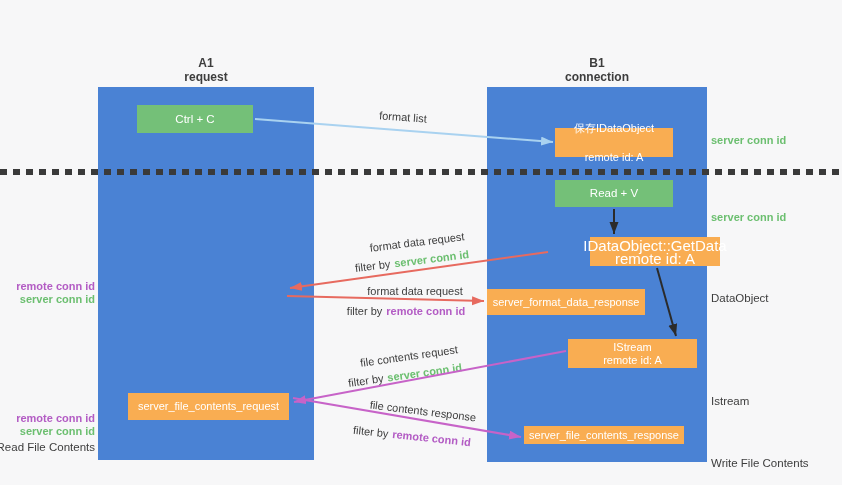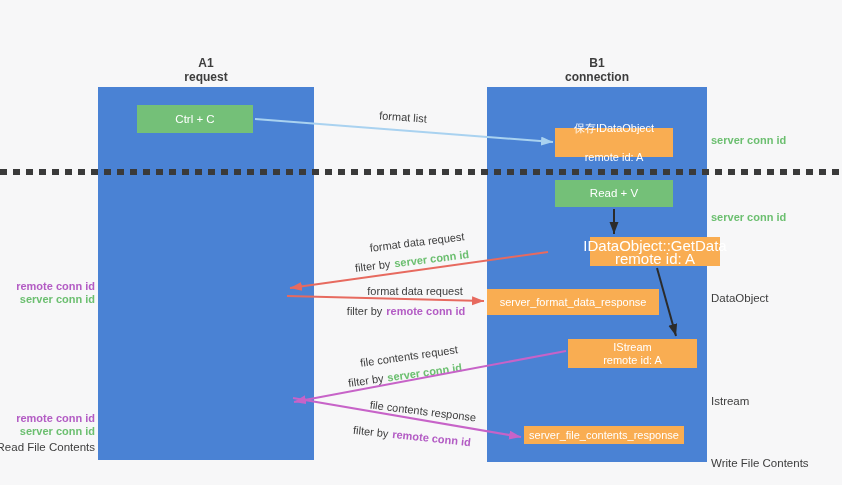--- a/index.html
+++ b/index.html
@@ -22,21 +22,21 @@
   .box { position:absolute; display:flex; flex-direction:column; align-items:center; justify-content:center;
          color:#ffffff; font-size:11.5px; line-height:13px; text-align:center; }
   .box.green  { background:#74c078; }
   .box.orange { background:#f9ad52; }
 
   .b-ctrl-c      { left:137px; top:105px; width:116px; height:28px; }
   .b-save-obj    { left:555px; top:128px; width:118px; height:29px; font-size:11px;gap:16px; }
   .b-ctrl-v      { left:555px; top:180px; width:118px; height:27px; }
   .b-getdata     { left:550px; top:237px; width:130px; height:29px; font-size:15px;margin-left:40px; }
   .b-fmt-req     { left:129px; top:277px; width:156px; height:27px; font-size:11px; }
-  .b-fmt-resp    { left:487px; top:289px; width:172px; height:26px; font-size:11px; }
+  .b-fmt-resp    { left:487px; top:289px; width:158px; height:26px; font-size:11px; }
   .b-istream     { left:568px; top:339px; width:129px; height:29px; font-size:11px; }
   .b-file-req    { left:128px; top:393px; width:161px; height:27px; font-size:11px; }
   .b-file-resp   { left:524px; top:426px; width:160px; height:18px; font-size:11px; }
 
   .side-label { position:absolute; font-size:11px; white-space:nowrap; }
   .bold { font-weight:bold; }
   .green-text  { color:#6cbf70; }
   .purple-text { color:#b35cc4; }
   .dark-text   { color:#3d3d3d; font-size:11.5px;margin-top:46px; }
 
@@ -95,20 +95,23 @@
     <div>IDataObject::GetData</div>
     <div>remote id: A</div>
   </div>
   <div class="box orange b-fmt-resp">
     <div>server_format_data_response</div>
   </div>
   <div class="box orange b-istream">
     <div>IStream</div>
     <div>remote id: A</div>
   </div>
+  <div class="box orange b-file-req">
+    <div>server_file_contents_request</div>
+  </div>
   <div class="box orange b-file-resp">
     <div>server_file_contents_response</div>
   </div>
 
   <div class="side-label rlab r1 green-text bold">server conn id</div>
   <div class="side-label rlab r2 green-text bold">server conn id</div>
   <div class="side-label rlab r3 dark-text">DataObject</div>
   <div class="side-label rlab r4 dark-text">Istream</div>
   <div class="side-label rlab r5 dark-text">Write File Contents</div>
 

